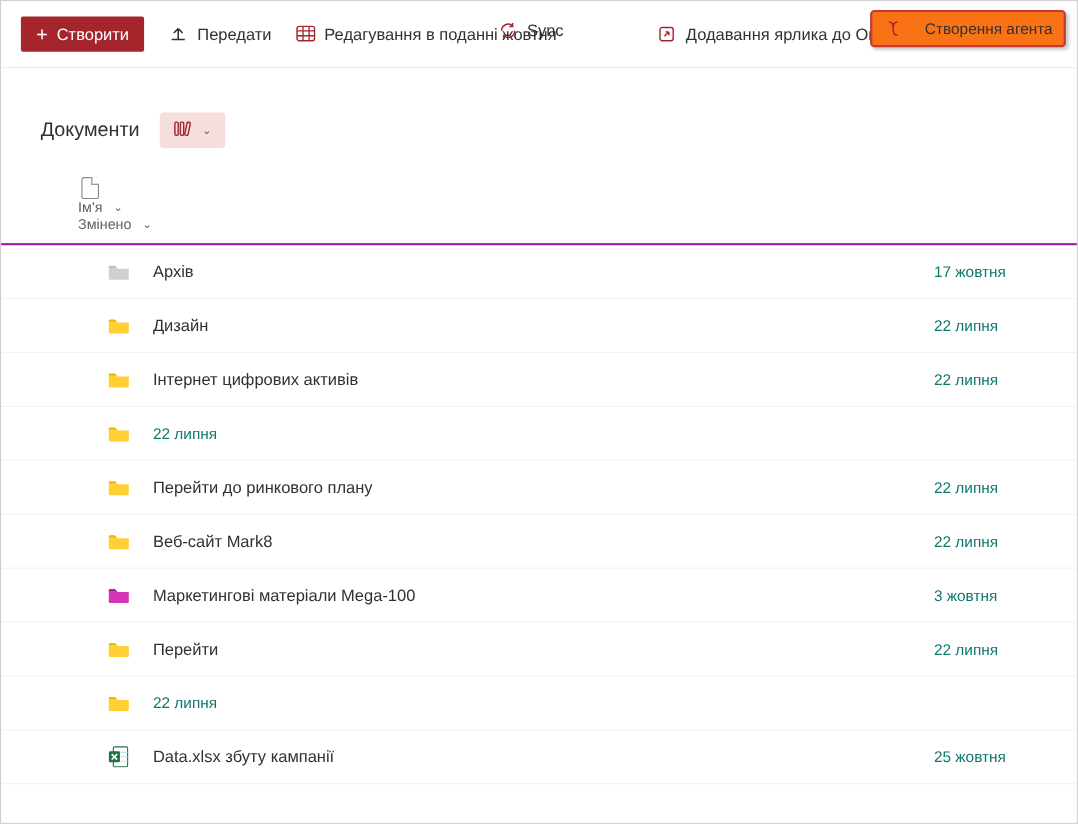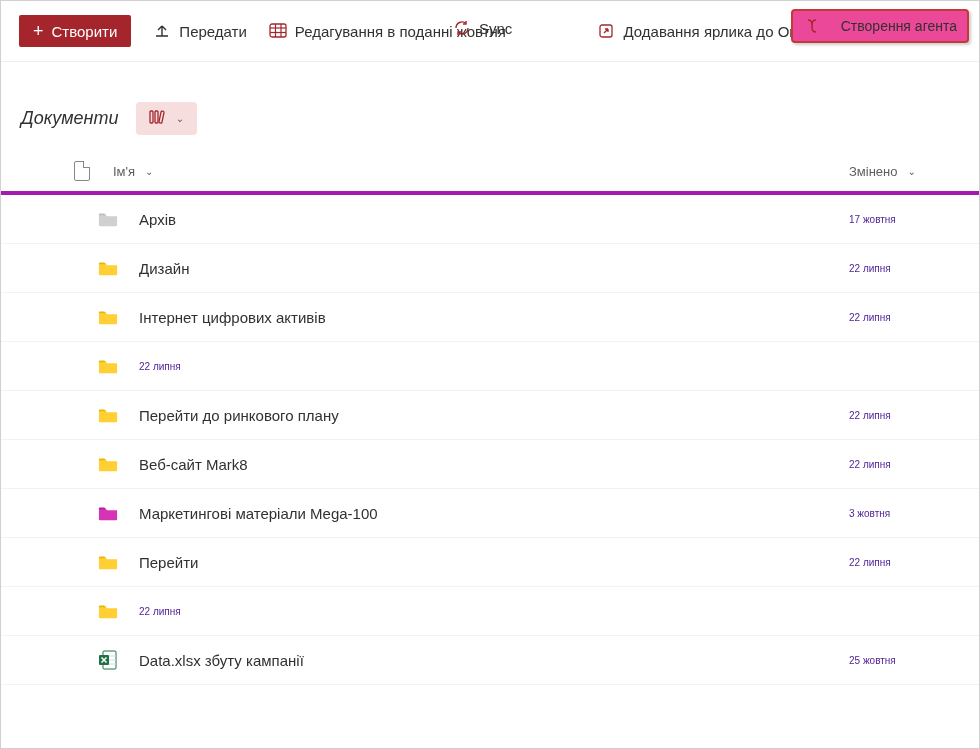--- a/index.html
+++ b/index.html
@@ -58,50 +58,50 @@
     .create-agent-wrap {
       position: absolute;
       right: 10px;
       top: 8px;
       display: flex;
       align-items: center;
       gap: 20px;
       padding: 6px 10px;
       border: 2px solid #c43838;
       border-radius: 4px;
-      background: #ec4899;
+      background: #f97316;
       box-shadow: 2px 2px 3px rgba(0,0,0,0.2);
     }
     .headerbar {
       display: flex;
       align-items: center;
-      padding: 40px 20px 16px 20px;
+      padding: 40px 20px 16px 36px;
       gap: 18px;
-      font-style: italic;
     }
     .headerbar h2 {
       font-size: 18px;
       font-weight: 400;
     }
     .view-btn {
       display: flex;
       align-items: center;
       gap: 8px;
       background: #f6dede;
       border: 1px solid transparent;
       padding: 6px 12px;
       border-radius: 4px;
       cursor: pointer;
     }
     .cols-header {
       display: flex;
       padding: 10px 20px 10px 70px;
-      border-bottom: 4px solid #a21caf;
+      border-bottom: 2px solid #a21caf;
       font-size: 13px;
       color: #605e5c;
+      flex-direction: column;
     }
     .col-doc-icon {
       width: 22px;
       margin-right: 20px;
       display: flex;
       justify-content: center;
     }
     .col-name {
       flex: 1;
       display: flex;
@@ -131,22 +131,22 @@
       align-items: center;
       justify-content: center;
     }
     .row-name {
       flex: 1;
       font-size: 15px;
       color: #323130;
     }
     .row-mod {
       width: 110px;
-      font-size: 10px;
-      color: #4c1d95;
+      font-size: 14px;
+      color: #0f766e;
       text-align: left;
     }
     .row-name-right {
       text-align: right;
       padding-right: 0;
     }
     .folder-svg { width: 20px; height: 18px; }
     .doc-outline {
       width: 16px; height: 20px;
       border: 1px solid #888;

